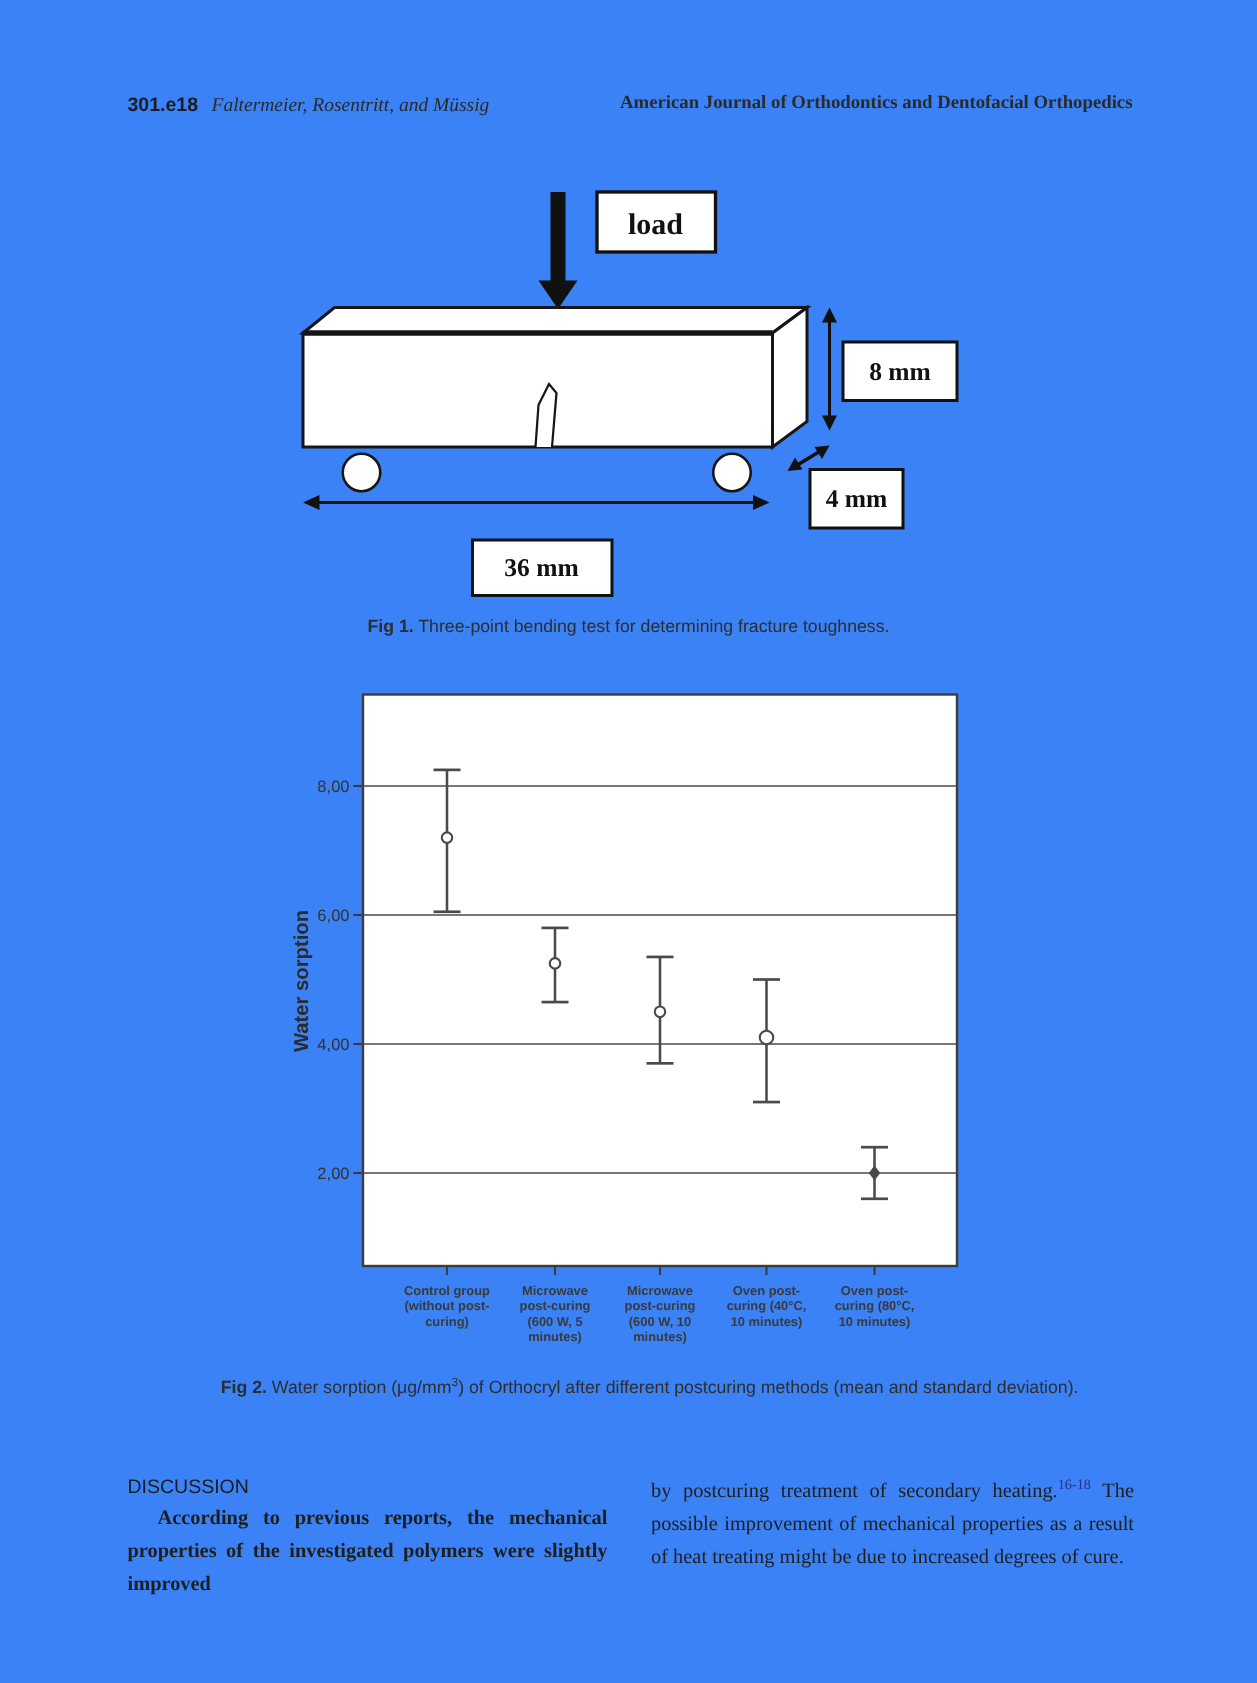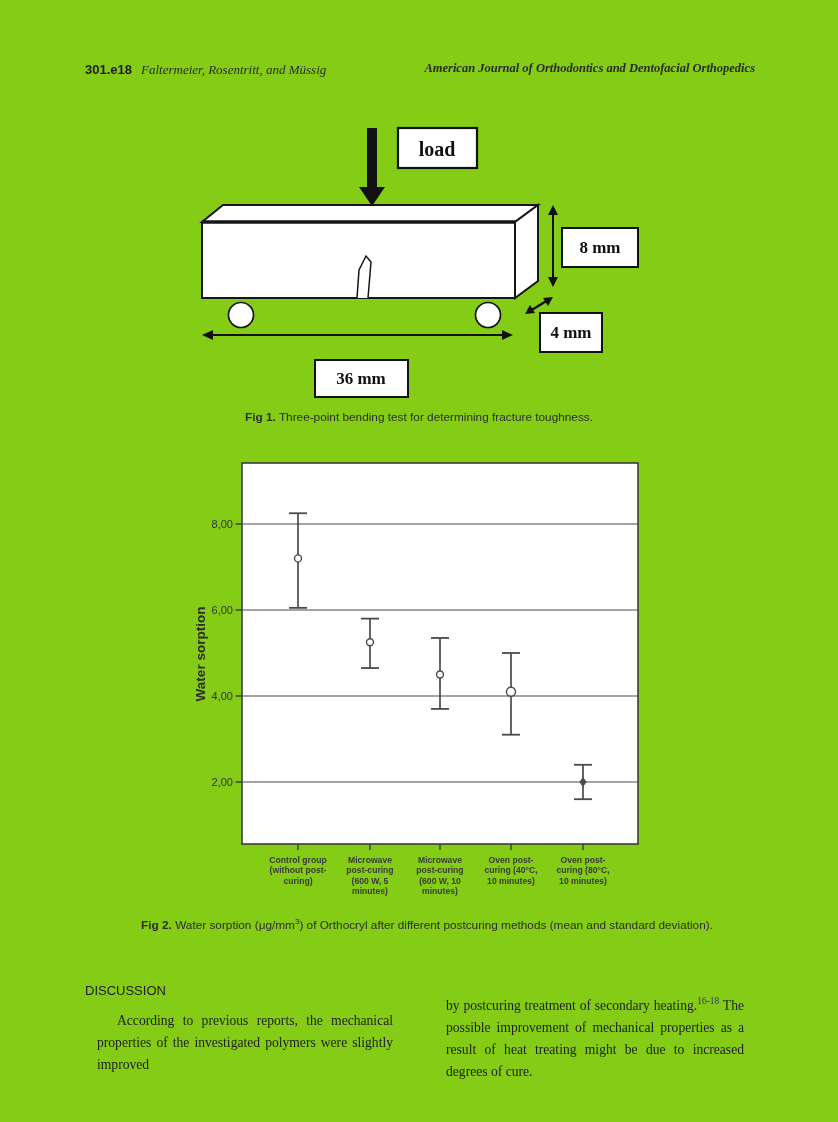--- a/index.html
+++ b/index.html
@@ -1,47 +1,47 @@
 <!DOCTYPE html>
 <html><head>
 <meta charset="utf-8">
 <style>
   html,body{margin:0;padding:0;}
   body{width:838px;height:1122px;background:#ffffff;position:relative;
        font-family:"Liberation Serif", serif;color:#222;}
-  .page{position:absolute;left:0;top:0;width:838px;height:1122px;background:#84cc16;overflow:hidden;}
+  .page{position:absolute;left:0;top:0;width:838px;height:1122px;background:#3b82f6;overflow:hidden;}
 
   
   .hdr-left{position:absolute;left:85px;top:62px;font-size:13px;white-space:nowrap;}
   .hdr-pagenum{font-family:"Liberation Sans",sans-serif;font-weight:bold;color:#1d1d1d;}
   .hdr-authors{font-style:italic;margin-left:9px;color:#2a2a2a;}
-  .hdr-right{position:absolute;right:83px;top:60px;text-align:center;font-style:italic;
+  .hdr-right{position:absolute;right:83px;top:60px;text-align:center;
              font-weight:600;font-size:12.5px;line-height:1.35;color:#2a2a2a;}
 
   
   #fig1-svg{position:absolute;left:180px;top:115px;}
   #fig1-svg text{font-family:"Liberation Serif",serif;fill:#111;}
   .fig-caption{font-family:Liberation Sans, sans-serif;font-size:11.8px;color:#2d2d2d;line-height:1.4;}
   .fig1-caption{position:absolute;left:0;top:409px;width:838px;text-align:center;}
   .cap-label{font-weight:bold;}
 
   
   #chart-svg{position:absolute;left:190px;top:450px;}
   #chart-svg text{font-family:"Liberation Sans",sans-serif;}
-  .fig2-caption{position:absolute;left:135px;top:916px;width:584px;text-align:center;}
+  .fig2-caption{position:absolute;left:135px;top:916px;width:584px;text-align:right;}
   .fig2-caption sup{font-size:8px;}
 
   
   .col{position:absolute;top:983px;}
   .col-left{left:85px;width:320px;}
   .col-right{left:434px;width:322px;}
   .disc-heading{font-family:"Liberation Sans",sans-serif;font-weight:normal;font-size:13px;
                 color:#1d1d1d;margin:0 0 3px 0;}
-  .body-par{font-size:13.6px;line-height:22px;text-align:justify;margin:12px;color:#1e1e1e;}
-  .indent{text-indent:20px;}
+  .body-par{font-size:13.6px;line-height:22px;text-align:justify;margin:0;color:#1e1e1e;}
+  .indent{text-indent:20px;font-weight:bold;}
   .ref-sup{color:#2e2e8e;font-size:9.5px;vertical-align:super;line-height:0;}
 </style>
 </head>
 <body>
 
 <div class="page">
 
   <div class="hdr-left">
     <span class="hdr-pagenum">301.e18</span><span class="hdr-authors">Faltermeier, Rosentritt, and Müssig</span>
   </div>

